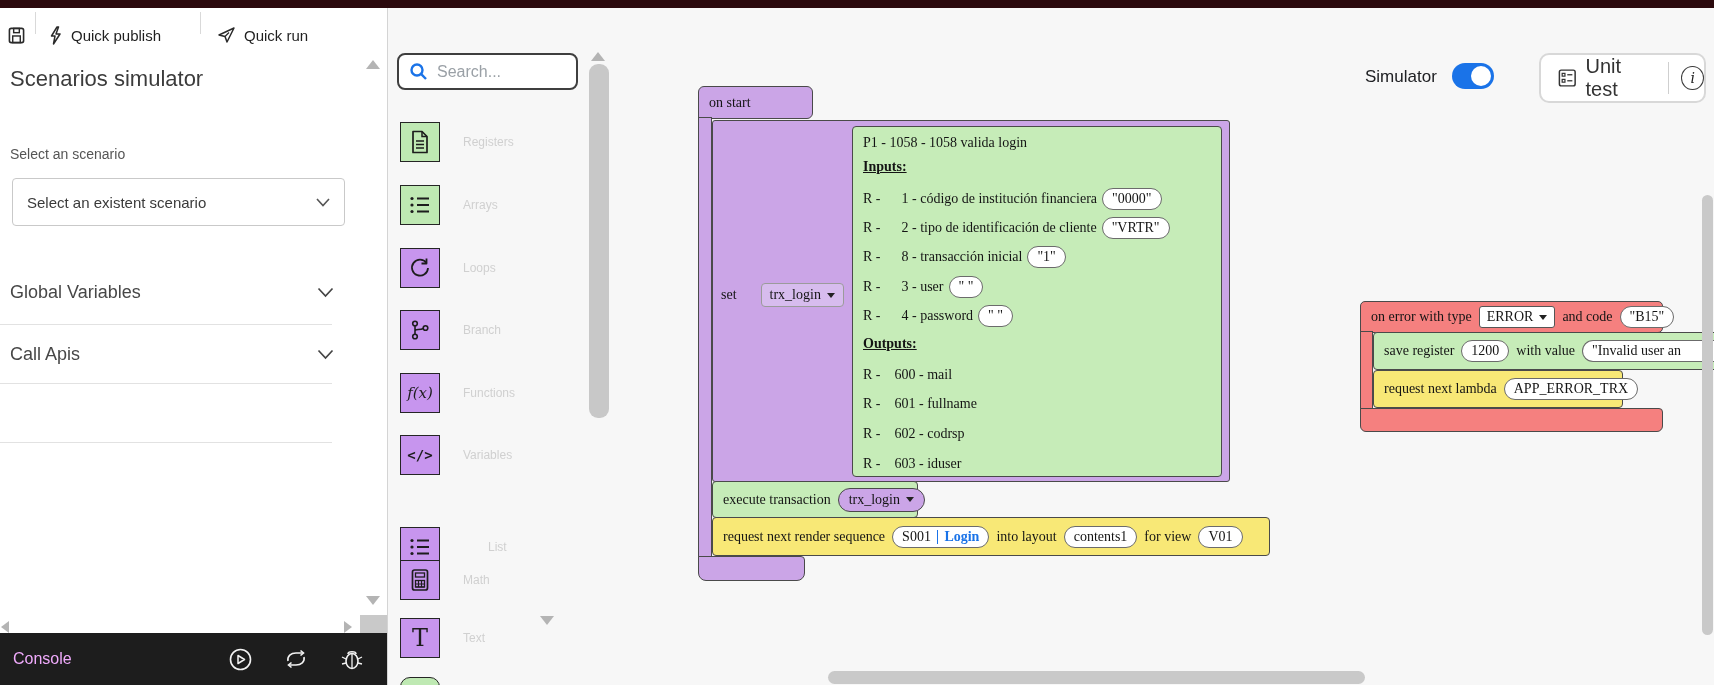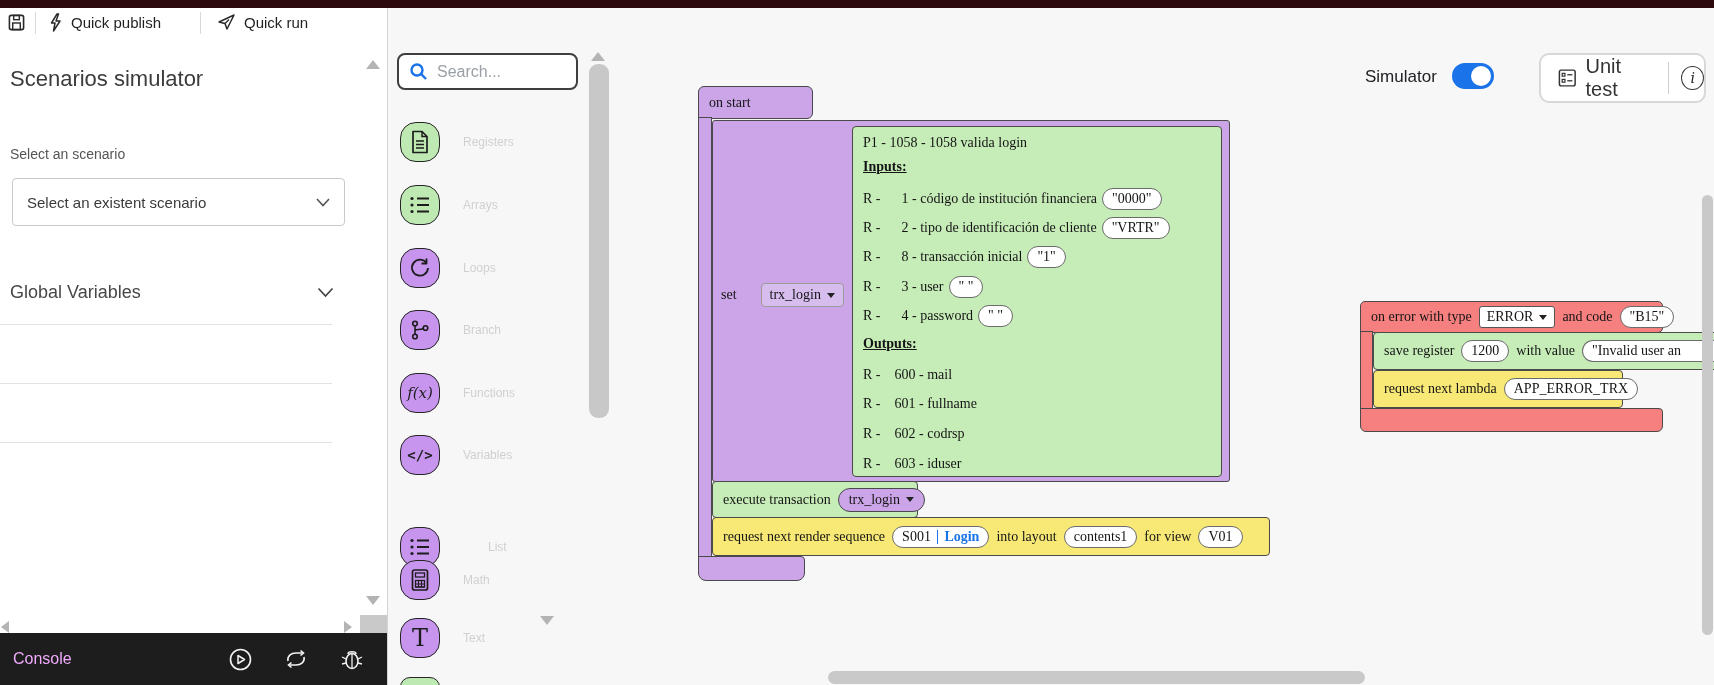--- a/index.html
+++ b/index.html
@@ -10,21 +10,21 @@
   }
   .abs { position:absolute; }
 
   
   #top-strip { left:0; top:0; width:1714px; height:8px; background:#2b090d; }
 
   
   #left-panel { left:0; top:8px; width:387px; height:677px; background:#ffffff; }
   #panel-divider { left:387px; top:8px; width:1px; height:677px; background:#d4d4d4; }
 
-  .toolbar-item { display:flex; align-items:center; gap:8px; cursor:pointer; }
+  .toolbar-item { display:flex; align-items:center; gap:8px; cursor:pointer;margin-top:13px; }
   .toolbar-label { font-size:15px; color:#1f1f1f; }
   .vdiv { width:1px; background:#d9d9d9; }
 
   #sidebar-title { left:10px; top:58px; font-size:22px; color:#3c3c3c; }
   #select-label { left:10px; top:138px; font-size:14px; color:#555; }
   #scenario-select {
     left:12px; top:170px; width:333px; height:48px; border:1px solid #c9c9c9;
     border-radius:4px; background:#fff; display:flex; align-items:center;
     justify-content:space-between; padding:0 14px; cursor:pointer;
   }
@@ -49,21 +49,21 @@
   .cicon { width:24px; height:24px; display:flex; align-items:center; justify-content:center; cursor:pointer; }
 
   
   #search-box { left:397px; top:53px; width:181px; height:37px; background:#fff;
     border:2px solid #3f3f3f; border-radius:8px; display:flex; align-items:center; padding:0 10px; }
   #search-input { border:none; outline:none; width:120px; font-size:16px; color:#3a3a3a;
     font-family:"Liberation Sans", sans-serif; background:transparent; margin-left:9px; }
   #search-input::placeholder { color:#9aa0a6; }
 
   .cat-row { left:400px; display:flex; align-items:center; gap:23px; cursor:pointer; }
-  .cat-icon { width:40px; height:40px; border:1.6px solid #252525; border-radius:16px;
+  .cat-icon { width:40px; height:40px; border:1.6px solid #252525; border-radius:0;
     display:flex; align-items:center; justify-content:center; }
   .cat-green { background:#bfe9b3; }
   .cat-purple { background:#c795ee; }
   .cat-label { font-size:12px; color:#d0d0d0; }
 
   #flyout-scroll-up { left:591px; top:52px; }
   #flyout-scrollbar { left:589px; top:64px; width:20px; height:354px; background:#c8c8c8; border-radius:9px; }
   #flyout-scroll-down { left:540px; top:616px; }
 
   
@@ -157,20 +157,26 @@
       </svg>
     </div>
 
     <div class="abs section-row" style="top:272px;">
       <span class="section-label">Global Variables</span>
       <svg width="17" height="11" viewBox="0 0 17 11">
         <path d="M1.5 1.5 L8.5 9 L15.5 1.5" fill="none" stroke="#444" stroke-width="1.7"></path>
       </svg>
     </div>
     <div class="abs hr" style="top:316px;"></div>
+    <div class="abs section-row" style="top:334px;">
+      <span class="section-label">Call Apis</span>
+      <svg width="17" height="11" viewBox="0 0 17 11">
+        <path d="M1.5 1.5 L8.5 9 L15.5 1.5" fill="none" stroke="#444" stroke-width="1.7"></path>
+      </svg>
+    </div>
     <div class="abs hr" style="top:375px;"></div>
     <div class="abs hr" style="top:434px;"></div>
 
     <div class="abs tri-up" style="left:366px; top:52px;"></div>
     <div class="abs tri-down" style="left:366px; top:588px;"></div>
     <div class="abs tri-left" style="left:1px; top:613px;"></div>
     <div class="abs tri-right" style="left:344px; top:613px;"></div>
     <div id="scroll-corner" class="abs"></div>
   </div>
 

